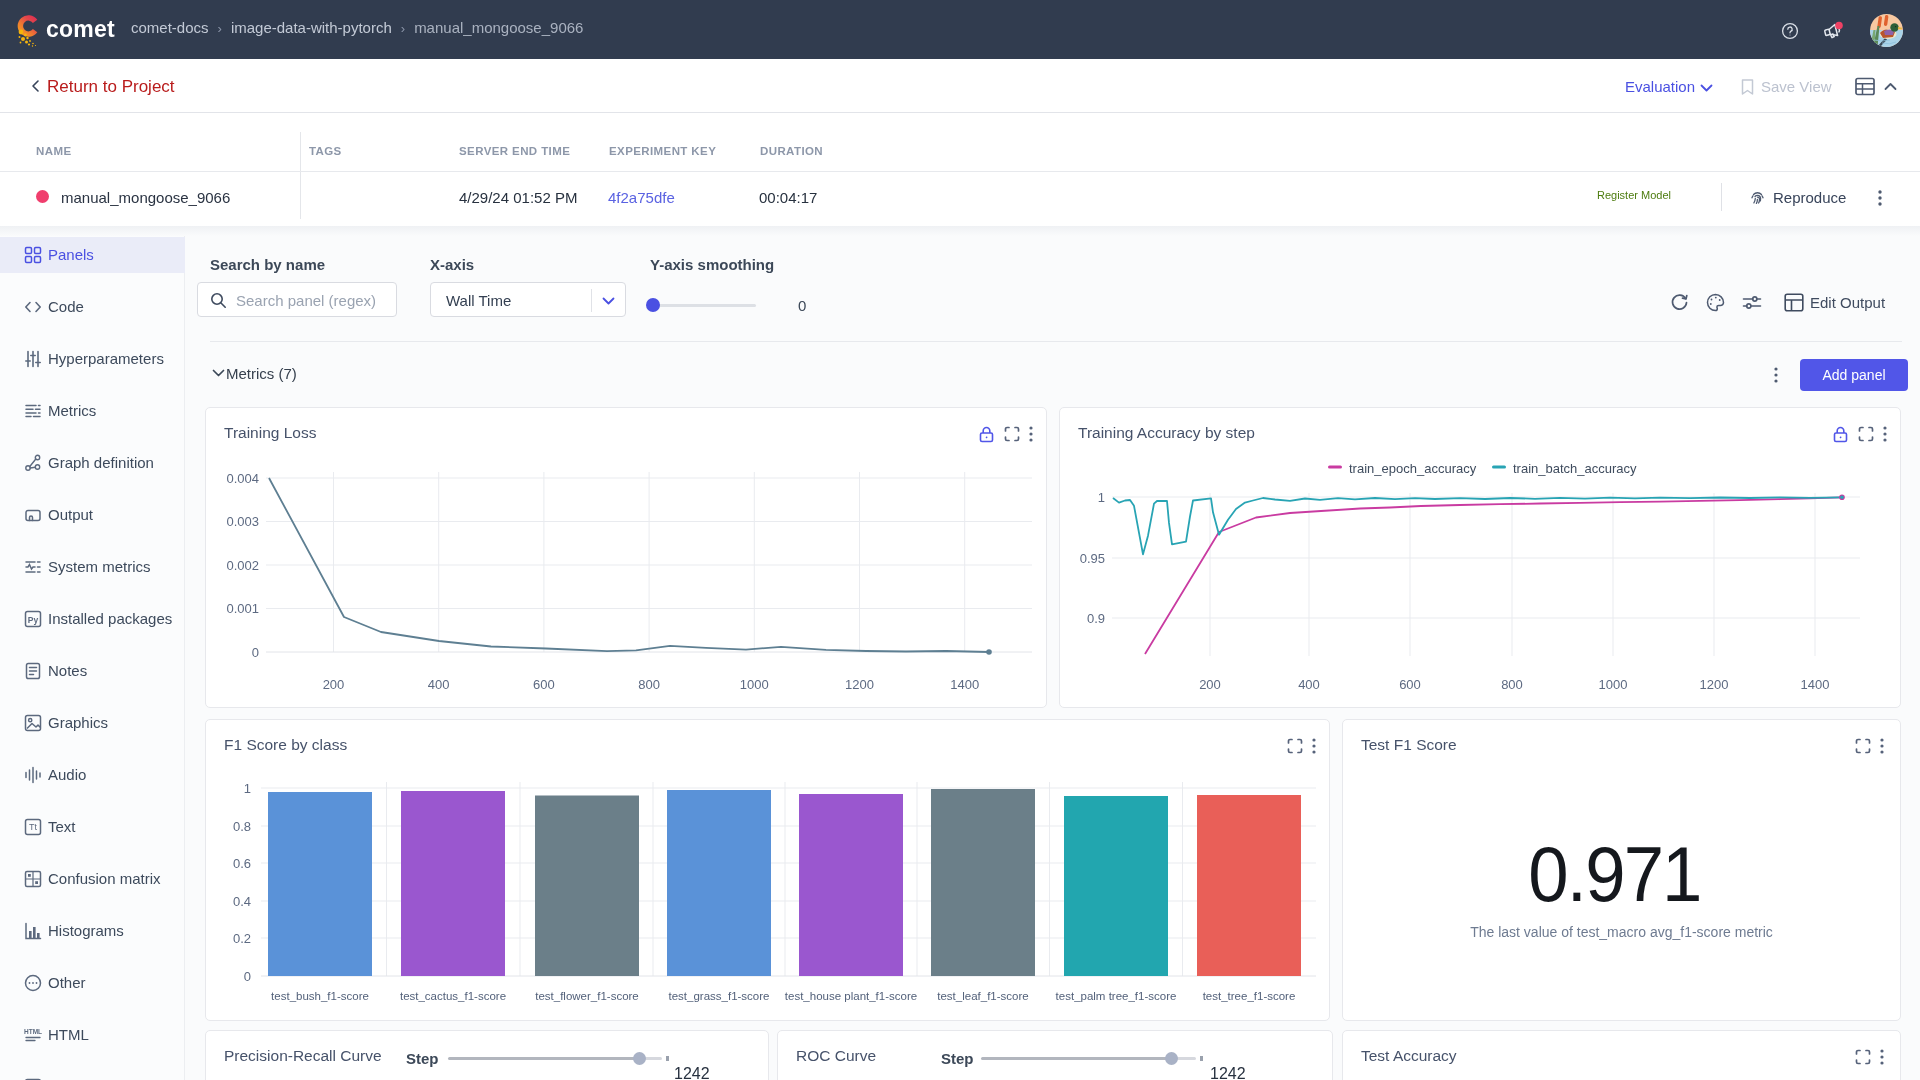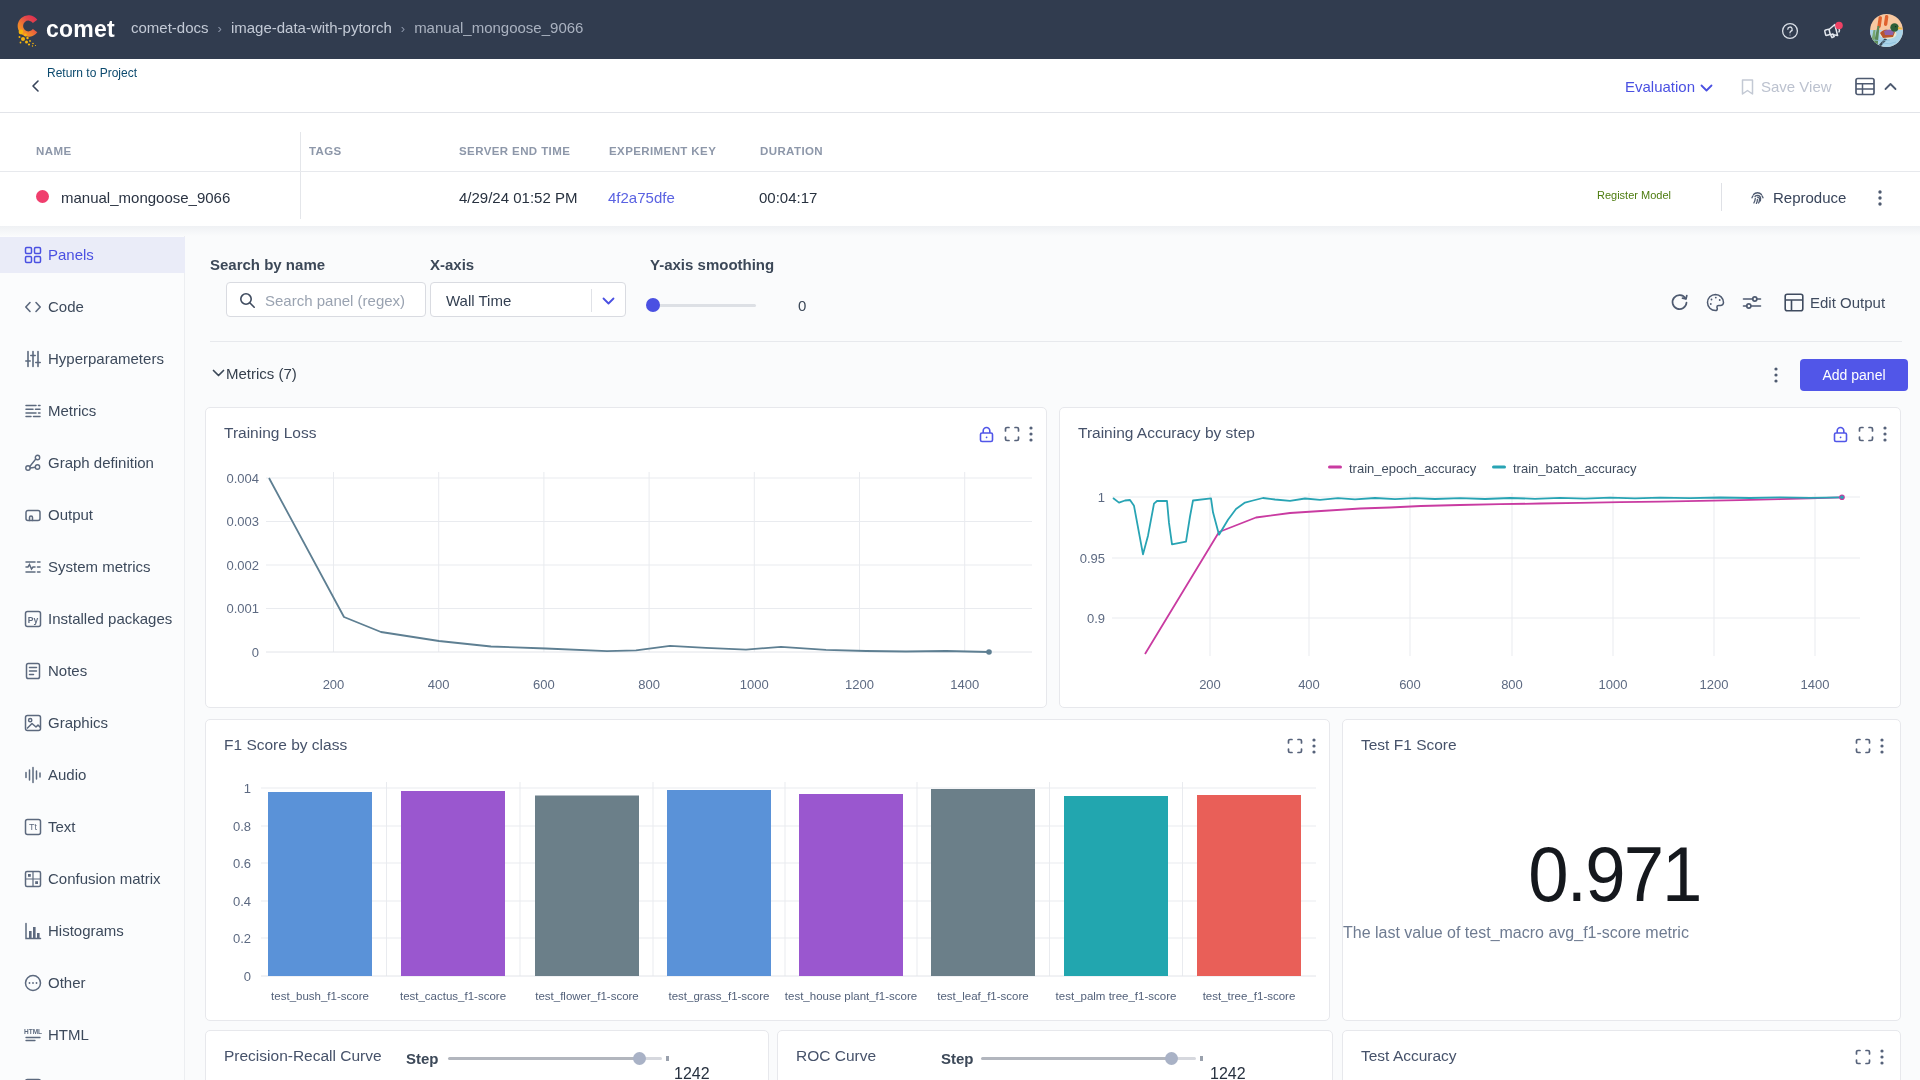--- a/index.html
+++ b/index.html
@@ -6,21 +6,21 @@
 html,body { width:1920px; height:1080px; overflow:hidden; font-family:"Liberation Sans",sans-serif; background:#fafbfc; }
 .abs { position:absolute; }
 
 .nav { position:absolute; top:0; left:0; width:1920px; height:59px; background:#313c4f;padding-left:30px; }
 .nav .brand { position:absolute; left:46px; top:18px; color:#fff; font-size:23px; font-weight:bold; letter-spacing:0.2px; line-height:1; }
 .crumbs { position:absolute; left:131px; top:19px; font-size:15px; color:#c3cad6; }
 .crumbs .sep { color:#8a94a8; margin:0 9px; font-size:13px; }
 .crumbs .cur { color:#aab2c0; }
 
 .toolbar { position:absolute; top:59px; left:0; width:1920px; height:54px; background:#fff; border-bottom:1px solid #e2e4e9; }
-.rtp { position:absolute; left:47px; top:66px; font-size:12px; color:#0c4a6e; }
+.rtp { position:absolute; left:47px; top:77px; font-size:17px; color:#b91c1c; }
 .eval { position:absolute; left:1625px; top:78px; font-size:15px; font-weight:500; color:#4a50e2; }
 .saveview { position:absolute; left:1761px; top:78px; font-size:15px; font-weight:500; color:#bcc2cf; }
 
 .tablewrap { position:absolute; top:113px; left:0; width:1920px; height:113px; background:#fff; }
 .th { position:absolute; top:32px; font-size:11.5px; font-weight:bold; color:#8d97a9; letter-spacing:0.4px; }
 .vline1 { position:absolute; left:300px; top:19px; height:87px; width:1px; background:#e4e6ea; }
 .hline1 { position:absolute; left:0; top:58px; width:1920px; height:1px; background:#e7e9ed; }
 .rowdot { position:absolute; left:36px; top:77px; width:13px; height:13px; border-radius:50%; background:#f03e6d; }
 .rowtxt { font-size:15px; color:#27313f; position:absolute; top:76px; }
 .regmodel { position:absolute; left:1597px; top:76px; font-size:11px; font-weight:500; color:#4d7c0f; }
@@ -30,34 +30,34 @@
 
 .sidebar { position:absolute; top:236px; left:0; width:185px; height:844px; background:#fbfcfd; border-right:1px solid #eceef1; }
 .sitem { position:absolute; left:0; width:185px; height:36px; }
 .sitem .lbl { position:absolute; left:48px; top:9px; font-size:15px; color:#3d4a5c; }
 .sitem.sel { background:#eaecf8; }
 .sitem.sel .lbl { color:#4a50e2; }
 .sitem svg { position:absolute; left:24px; top:9px; }
 
 .main { position:absolute; top:236px; left:186px; width:1734px; height:844px; background:#fafbfc; }
 .flabel { position:absolute; top:20px; font-size:15px; font-weight:bold; color:#3c4858; }
-.sinput { position:absolute; left:40px; top:46px; width:200px; height:35px; background:#fff; border:1px solid #d9dbe1; border-radius:4px; }
+.sinput { position:absolute; left:11px; top:46px; width:200px; height:35px; background:#fff; border:1px solid #d9dbe1; border-radius:4px; }
 .sinput .ph { position:absolute; left:38px; top:9px; font-size:15px; color:#9aa3b1; }
 .xsel { position:absolute; left:244px; top:46px; width:196px; height:35px; background:#fff; border:1px solid #d9dbe1; border-radius:4px; }
 .xsel .val { position:absolute; left:15px; top:9px; font-size:15px; color:#333f51; }
 .xsel .dv { position:absolute; right:33px; top:6px; width:1px; height:23px; background:#e0e2e7; }
 .fdivider { position:absolute; left:24px; top:105px; width:1692px; height:1px; background:#e7e9ed; }
 .mhdr { position:absolute; left:40px; top:129px; font-size:15px; font-weight:500; color:#36404e; }
 .addpanel { position:absolute; left:1614px; top:123px; width:108px; height:32px; background:#5156e8; border-radius:4px; color:#fff; font-size:14px; font-weight:500; text-align:center; line-height:32px; }
 .editlayout { position:absolute; left:1624px; top:58px; font-size:15px; color:#3f4b5f; }
 
 .panel { position:absolute; background:#fff; border:1px solid #e7e8ec; border-radius:5px; }
 .ptitle { position:absolute; left:18px; top:16px; font-size:15.5px; color:#46526a; }
 .bignum { position:absolute; left:-7px; width:100%; top:109px; text-align:center; font-size:78px; font-weight:400; color:#15181d; letter-spacing:-2px; transform:scaleX(0.93); }
-.bigsub { position:absolute; left:0; width:100%; top:204px; font-size:16px; color:#6e7b91; }
+.bigsub { position:absolute; left:0; width:100%; top:204px; text-align:center; font-size:14px; color:#6e7b91; }
 .steplbl { font-size:15px; font-weight:bold; color:#3c4858; position:absolute; top:19px; }
 .stepval { font-size:16px; color:#27313f; position:absolute; top:34px; }
 svg { display:block; }
 text { font-family:"Liberation Sans",sans-serif; }
 </style>
 </head>
 <body>
 
 <div class="nav">
   <svg class="abs" style="left:16px;top:13px" width="24" height="34" viewBox="0 0 24 34">

